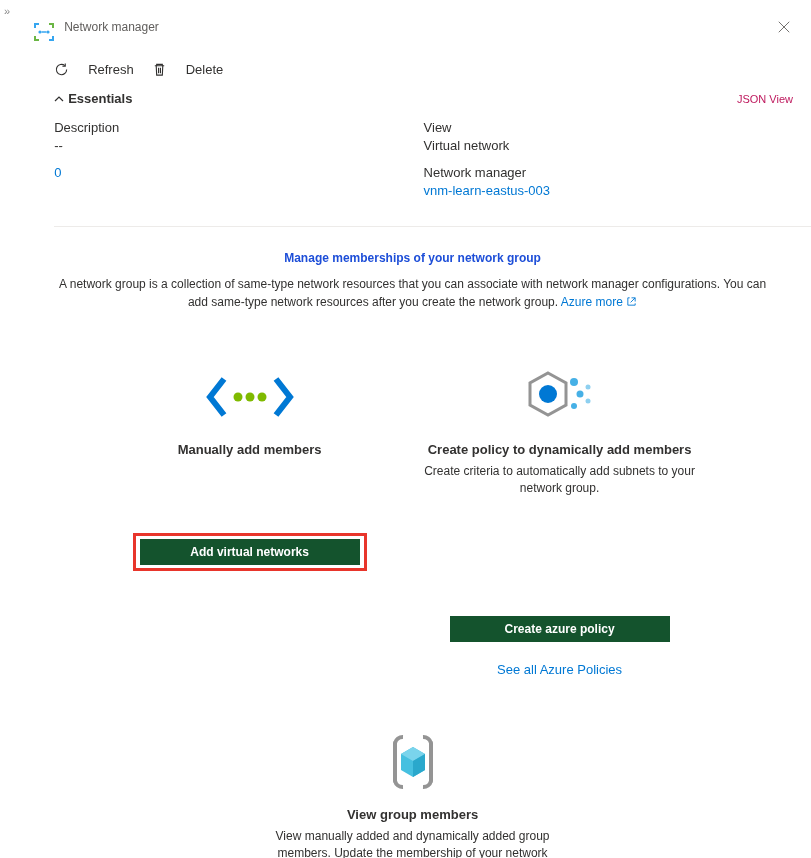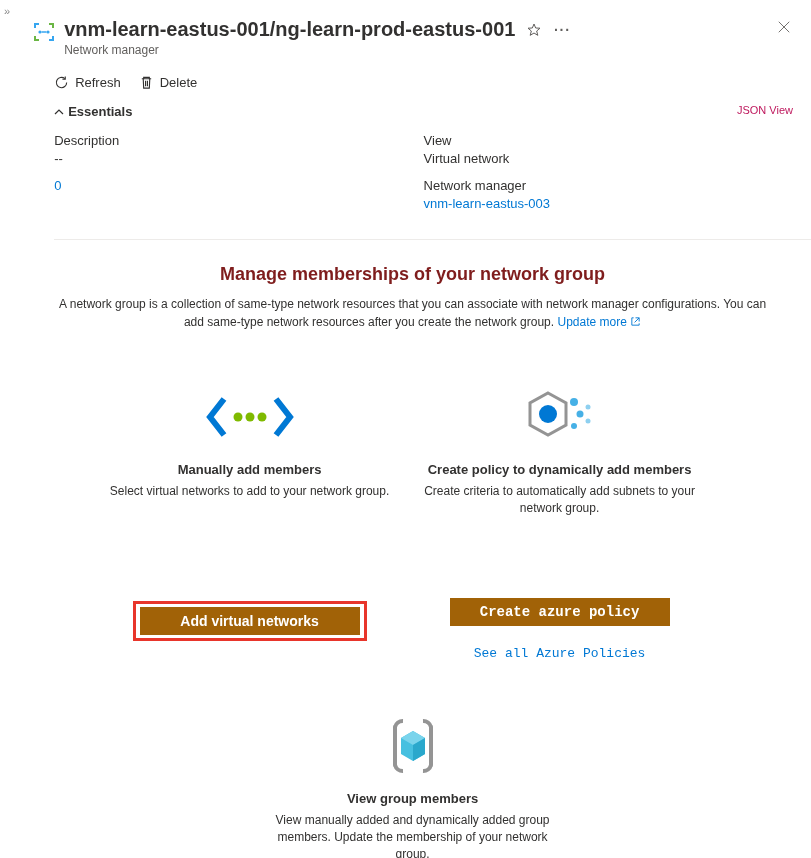--- a/index.html
+++ b/index.html
@@ -59,30 +59,31 @@
   }
   .toolbar {
     display: flex;
     gap: 18px;
     padding: 10px 18px 10px 40px;
     font-size: 13px;
   }
   .toolbar-btn {
     display: flex;
     align-items: center;
-    gap: 6px;
+    gap: 19px;
     color: #323130;
     cursor: pointer;
   }
   .toolbar-btn svg { width: 15px; height: 15px; }
   .section {
     padding: 0 0 0 40px;
   }
   .essentials-bar {
     display: flex;
+    align-items: center;
     justify-content: space-between;
     padding: 4px 18px 4px 0;
     margin-right: 0;
   }
   .essentials-label {
     display: flex;
     align-items: center;
     gap: 4px;
     font-weight: 600;
     font-size: 13px;
@@ -124,23 +125,23 @@
     font-size: 9px;
     color: #605e5c;
     font-style: italic;
     font-family: serif;
   }
   .hero {
     text-align: center;
     padding: 24px 40px 10px 40px;
   }
   .hero-title {
-    font-size: 18px;
-    font-weight: 600;
-    color: #7f1d1d;
+    font-size: 12px;
+    font-weight: 600;
+    color: #1d4ed8;
     margin-bottom: 10px;
   }
   .hero-desc {
     font-size: 12px;
     color: #323130;
     line-height: 1.5;
   }
   .hero-desc a, .learn-link {
     color: #0078d4;
     text-decoration: none;
@@ -183,24 +184,24 @@
     min-height: 48px;
   }
   .card-btn-row {
     margin-top: 40px;
     width: 100%;
     display: flex;
     flex-direction: column;
     align-items: center;
   }
   .primary-btn {
-    background: #a16207;
+    background: #14532d;
     color: #fff;
     border: none;
-    font-size: 14px;
+    font-size: 12px;
     font-weight: 600;
     padding: 6px 0;
     width: 220px;
     cursor: pointer;
     font-family: inherit;
   }
   .highlight-box {
     border: 3px solid #e8352b;
     padding: 3px;
     width: 234px;
@@ -233,29 +234,20 @@
           <path d="M3 8 L3 4 L7 4" stroke="#36a6f0" stroke-width="2" fill="none"></path>
           <path d="M17 4 L21 4 L21 8" stroke="#6bb644" stroke-width="2" fill="none"></path>
           <path d="M21 16 L21 20 L17 20" stroke="#36a6f0" stroke-width="2" fill="none"></path>
           <path d="M7 20 L3 20 L3 16" stroke="#6bb644" stroke-width="2" fill="none"></path>
           <circle cx="8" cy="12" r="1.6" fill="#36a6f0"></circle>
           <circle cx="16" cy="12" r="1.6" fill="#36a6f0"></circle>
           <path d="M9.6 12 L14.4 12" stroke="#36a6f0" stroke-width="1.5"></path>
         </svg>
       </div>
       <div class="header-text">
-        <div class="header-title">
-          <span>vnm-learn-eastus-001/ng-learn-prod-eastus-001</span>
-          <span class="icon-btn">
-            <svg class="star-icon" viewBox="0 0 24 24" fill="none" stroke="#605e5c" stroke-width="1.5">
-              <polygon points="12,3 14.5,9 21,9.3 16,13.5 17.7,20 12,16.5 6.3,20 8,13.5 3,9.3 9.5,9"></polygon>
-            </svg>
-          </span>
-          <span class="icon-btn" style="font-size:14px;letter-spacing:1px;">···</span>
-        </div>
         <div class="header-subtitle">Network manager</div>
       </div>
       <div class="close-x">
         <svg viewBox="0 0 16 16" width="14" height="14" stroke="#605e5c" stroke-width="1">
           <path d="M2 2 L14 14 M14 2 L2 14"></path>
         </svg>
       </div>
     </div>
 
     <div class="toolbar">
@@ -306,21 +298,21 @@
           </div>
         </div>
       </div>
     </div>
 
     <div class="hero">
       <div class="hero-title">Manage memberships of your network group</div>
       <div class="hero-desc">
         <span>A network group is a collection of same-type network resources that you can associate with network manager configurations. You can add same-type network resources after you create the network group. </span>
         <span class="learn-link">
-          <span>Update more</span>
+          <span>Azure more</span>
           <span class="ext-icon">
             <svg width="11" height="11" viewBox="0 0 12 12" fill="none" stroke="#0078d4" stroke-width="1">
               <path d="M4 2 H2 V10 H10 V8"></path>
               <path d="M6 2 H10 V6"></path>
               <path d="M10 2 L5 7"></path>
             </svg>
           </span>
         </span>
       </div>
     </div>
@@ -331,21 +323,20 @@
         <div class="card-icon-slot">
           <svg width="100" height="60" viewBox="0 0 100 60">
             <path d="M24 12 L10 30 L24 48" stroke="#0078d4" stroke-width="6" fill="none" stroke-linejoin="miter"></path>
             <path d="M76 12 L90 30 L76 48" stroke="#0078d4" stroke-width="6" fill="none" stroke-linejoin="miter"></path>
             <circle cx="38" cy="30" r="4.5" fill="#7fba00"></circle>
             <circle cx="50" cy="30" r="4.5" fill="#7fba00"></circle>
             <circle cx="62" cy="30" r="4.5" fill="#7fba00"></circle>
           </svg>
         </div>
         <div class="card-title">Manually add members</div>
-        <div class="card-desc">Select virtual networks to add to your network group.</div>
         <div class="card-btn-row" style="margin-top:70px;">
           <div class="highlight-box">
             <button class="primary-btn">Add virtual networks</button>
           </div>
         </div>
       </div>
 
       <div class="card">
         <div class="card-icon-slot">
           <svg width="80" height="64" viewBox="0 0 80 64">
@@ -353,21 +344,21 @@
             <circle cx="28" cy="29" r="9" fill="#0078d4"></circle>
             <circle cx="54" cy="17" r="4" fill="#46b0e6"></circle>
             <circle cx="60" cy="29" r="3.5" fill="#46b0e6"></circle>
             <circle cx="54" cy="41" r="3" fill="#46b0e6"></circle>
             <circle cx="68" cy="22" r="2.5" fill="#8ed0f0"></circle>
             <circle cx="68" cy="36" r="2.5" fill="#8ed0f0"></circle>
           </svg>
         </div>
         <div class="card-title">Create policy to dynamically add members</div>
         <div class="card-desc">Create criteria to automatically add subnets to your network group.</div>
-        <div class="card-btn-row" style="margin-top:67px;font-family:Liberation Mono, monospace;">
+        <div class="card-btn-row" style="margin-top:105px;">
           <button class="primary-btn">Create azure policy</button>
           <div class="secondary-link">See all Azure Policies</div>
         </div>
       </div>
     </div>
 
     <div class="bottom-card">
       <div class="card-icon-slot">
         <svg width="80" height="70" viewBox="0 0 80 70">
           <path d="M22 16 L22 54" stroke="#949494" stroke-width="4" fill="none" stroke-linecap="round"></path>

